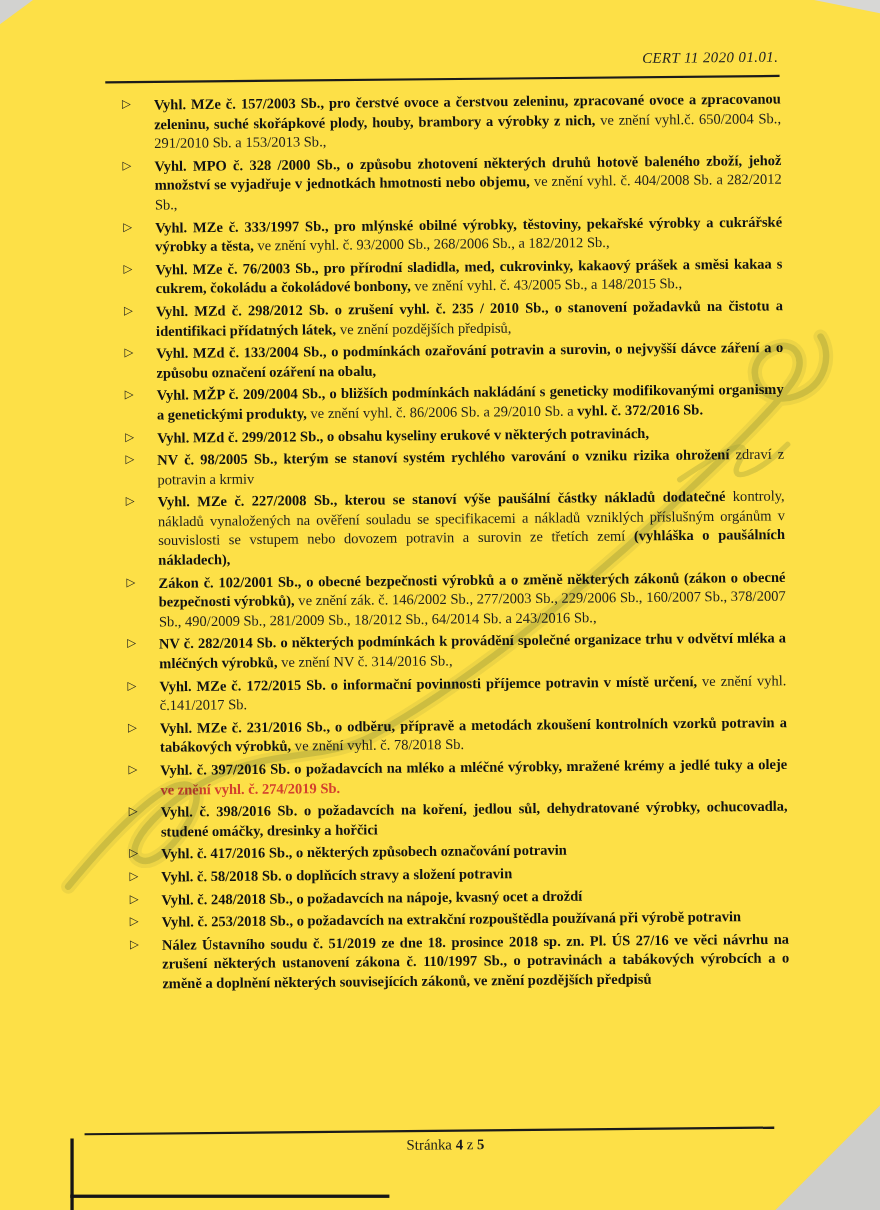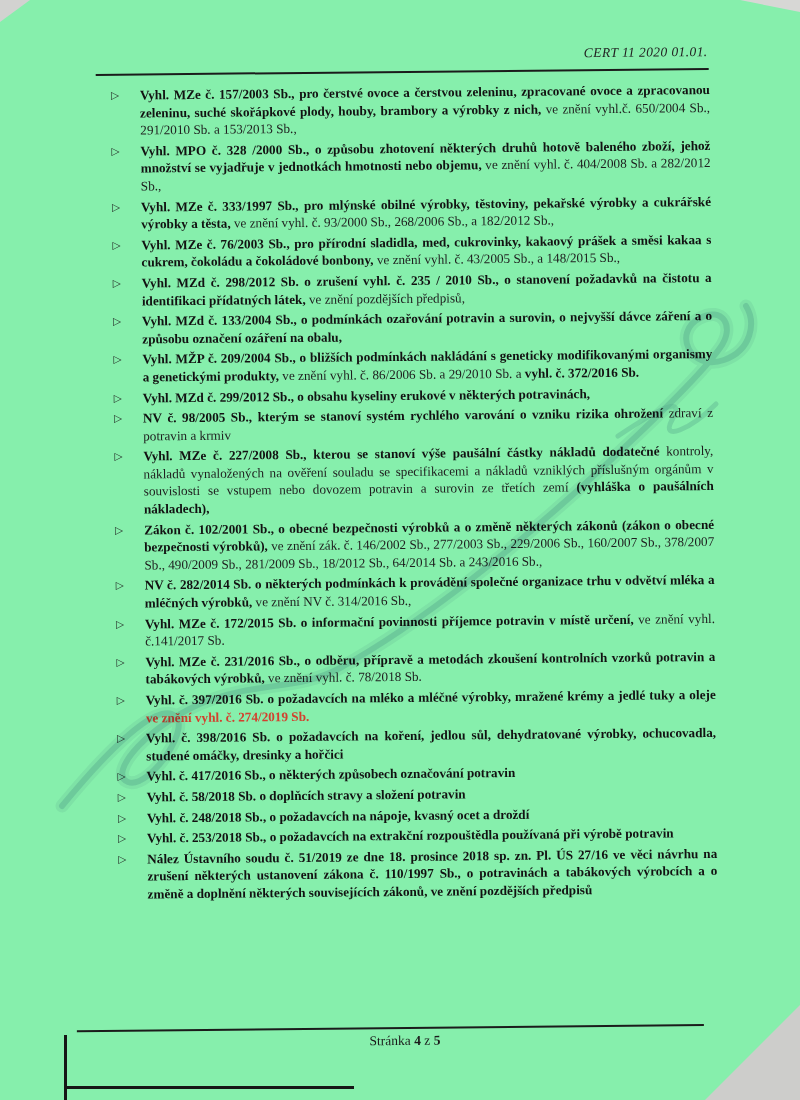--- a/index.html
+++ b/index.html
@@ -5,21 +5,21 @@
   * { margin:0; padding:0; box-sizing:border-box; }
   html,body { width:800px; height:1100px; }
   body {
     background:#e9e9e7;
     font-family:"Liberation Serif", serif;
     overflow:hidden;
     position:relative;
   }
   .page {
     position:absolute; inset:0;
-    background:#86efac;
+    background:#fde047;
   }
   .tilt {
     position:absolute; left:0; top:0; width:800px; height:1100px;
     transform:rotate(-0.55deg);
     transform-origin:400px 520px;
   }
   .doc-code {
     position:absolute; top:47px; right:88px;
     font-style:italic; font-size:13.5px; letter-spacing:.4px;
     color:#222;

